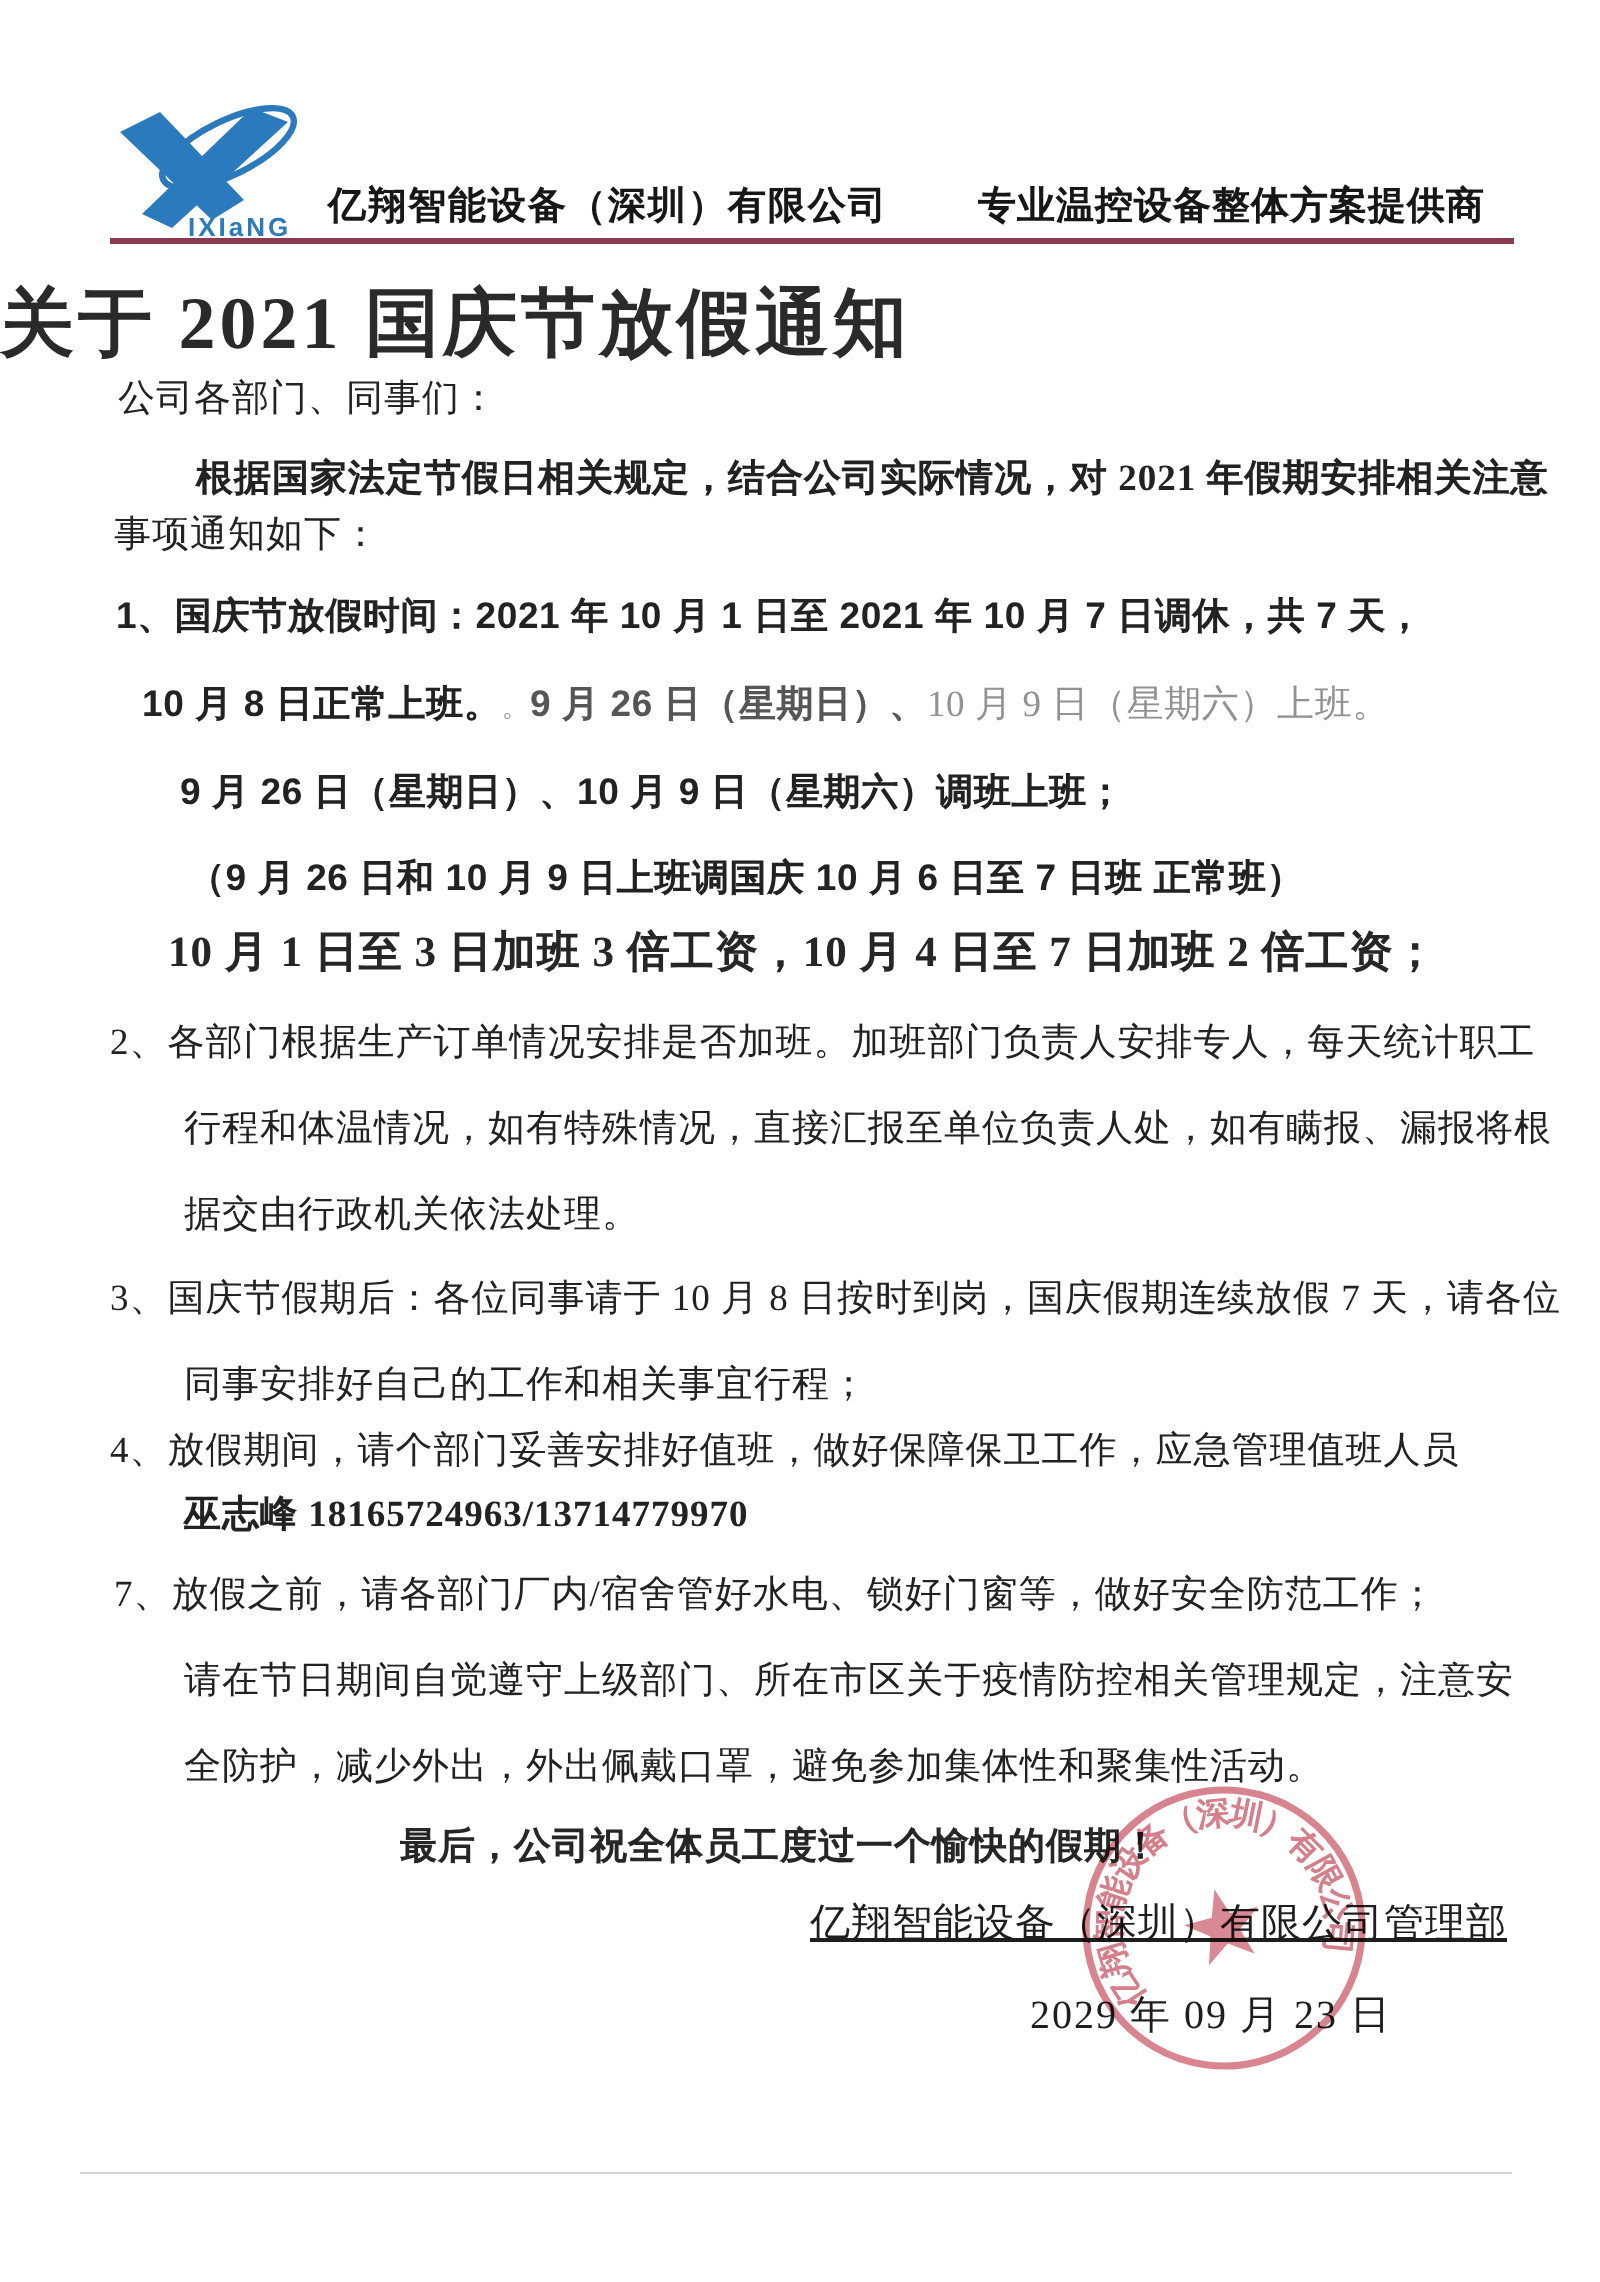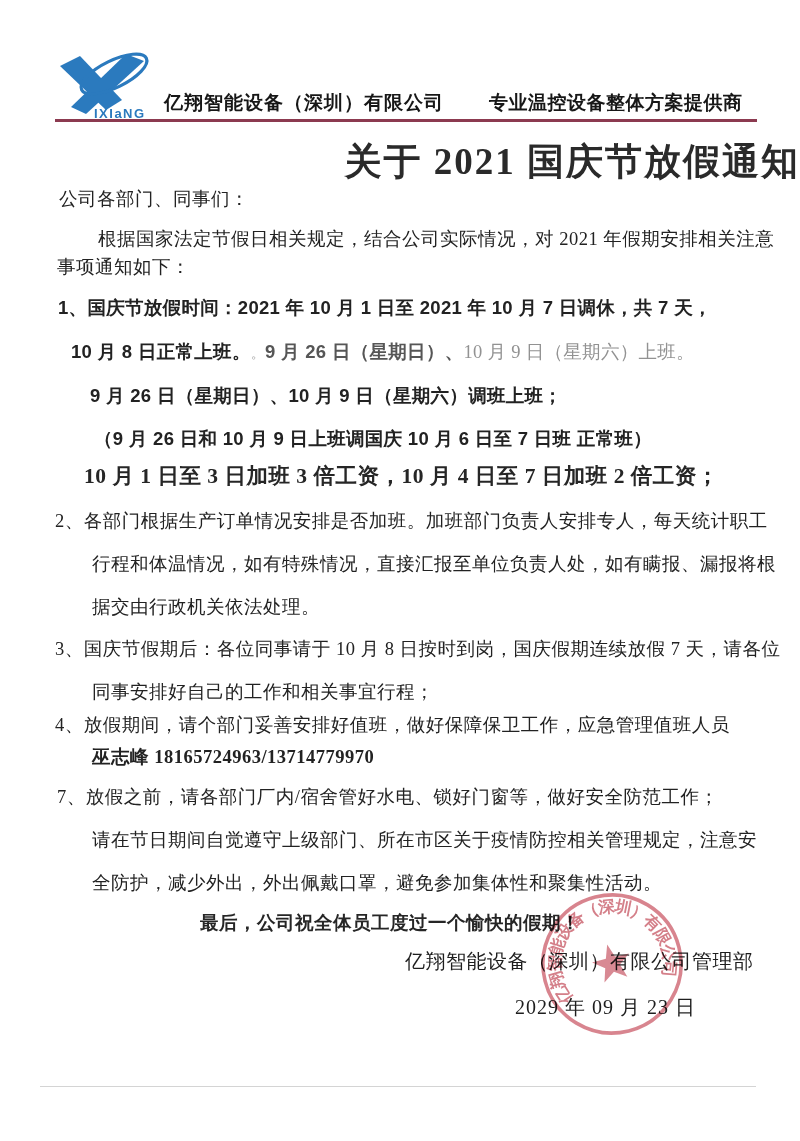--- a/index.html
+++ b/index.html
@@ -14,27 +14,27 @@
   .serif { font-family:"Liberation Serif","DejaVu Serif",serif; }
   .hei   { font-family:"Liberation Sans","DejaVu Sans",sans-serif; font-weight:700; }
 
   
   .logo-svg   { position:absolute; left:54px; top:48px; width:112px; height:74px; }
   .company-name { left:164px; top:90px; font-size:19px; font-weight:700; letter-spacing:1px; color:#171717; }
   .tagline      { left:489px; top:90px; font-size:19px; font-weight:700; letter-spacing:0.5px; color:#171717; }
   .divider { position:absolute; left:55px; top:119px; width:702px; height:3px; background:#8c3a50; }
 
   
-  .doc-title { left:0; top:137px; width:800px; text-align:right;
+  .doc-title { left:0; top:137px; width:800px; text-align:left;
     font-size:37px; font-weight:700; letter-spacing:2px; color:#2a2a2a; }
 
   
   .b18 { font-size:18.5px; letter-spacing:0.5px; color:#222; }
   .salutation { left:59px;  top:186px; }
-  .intro-l1   { left:98px;  top:226px; }
+  .intro-l1   { left:98px;  top:226px;font-weight:bold; }
   .intro-l2   { left:57px;  top:254px; }
 
   .i1 { font-size:18.5px; color:#222; letter-spacing:0.3px; }
   .i1-l1 { left:58px; top:295px; }
   .i1-l2 { left:71px; top:339px; }
   .i1-l3 { left:90px; top:383px; }
   .i1-l4 { left:94px; top:426px; }
   .i1-l5 { left:84px; top:461px; font-size:21.5px; font-weight:700; letter-spacing:0.5px; color:#262626; }
   .grey-dot  { color:#9c9c9c; font-size:14px; font-weight:400; }
   .grey-mid  { color:#565656; }
@@ -45,21 +45,21 @@
   .i2-l3 { left:92px; top:594px; }
   .i3-l1 { left:55px; top:636px; }
   .i3-l2 { left:92px; top:679px; }
   .i4-l1 { left:55px; top:712px; }
   .i4-l2 { left:92px; top:744px; font-weight:700; }
   .i5-l1 { left:57px; top:784px; }
   .i5-l2 { left:92px; top:827px; }
   .i5-l3 { left:92px; top:870px; }
 
   .wish      { left:200px; top:910px; font-weight:700; color:#262626; }
-  .signature { left:405px; top:948px; font-size:20px; letter-spacing:0.5px; }
+  .signature { left:405px; top:948px; font-size:20px; letter-spacing:0.5px;text-decoration:underline; }
   .doc-date  { left:515px; top:994px; font-size:20px; letter-spacing:1px; }
 
   
   .stamp { position:absolute; left:536px; top:888px; width:152px; height:152px;
            mix-blend-mode:multiply; pointer-events:none; }
 
   .scan-line { position:absolute; left:40px; top:1086px; width:716px; height:1px;
                background:#cdcdcd; opacity:0.85; }
 </style>
 </head>

